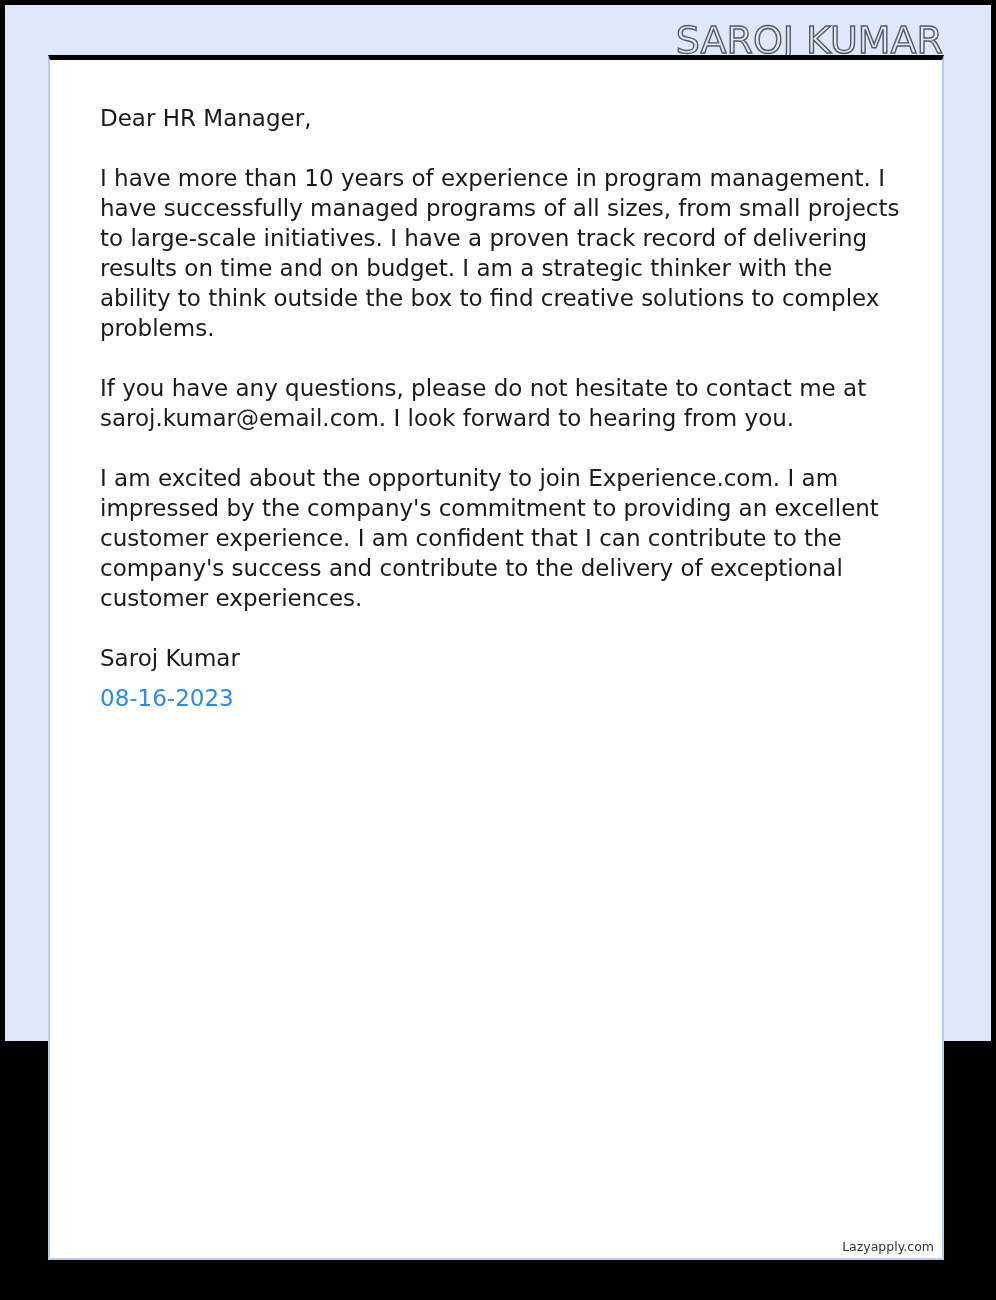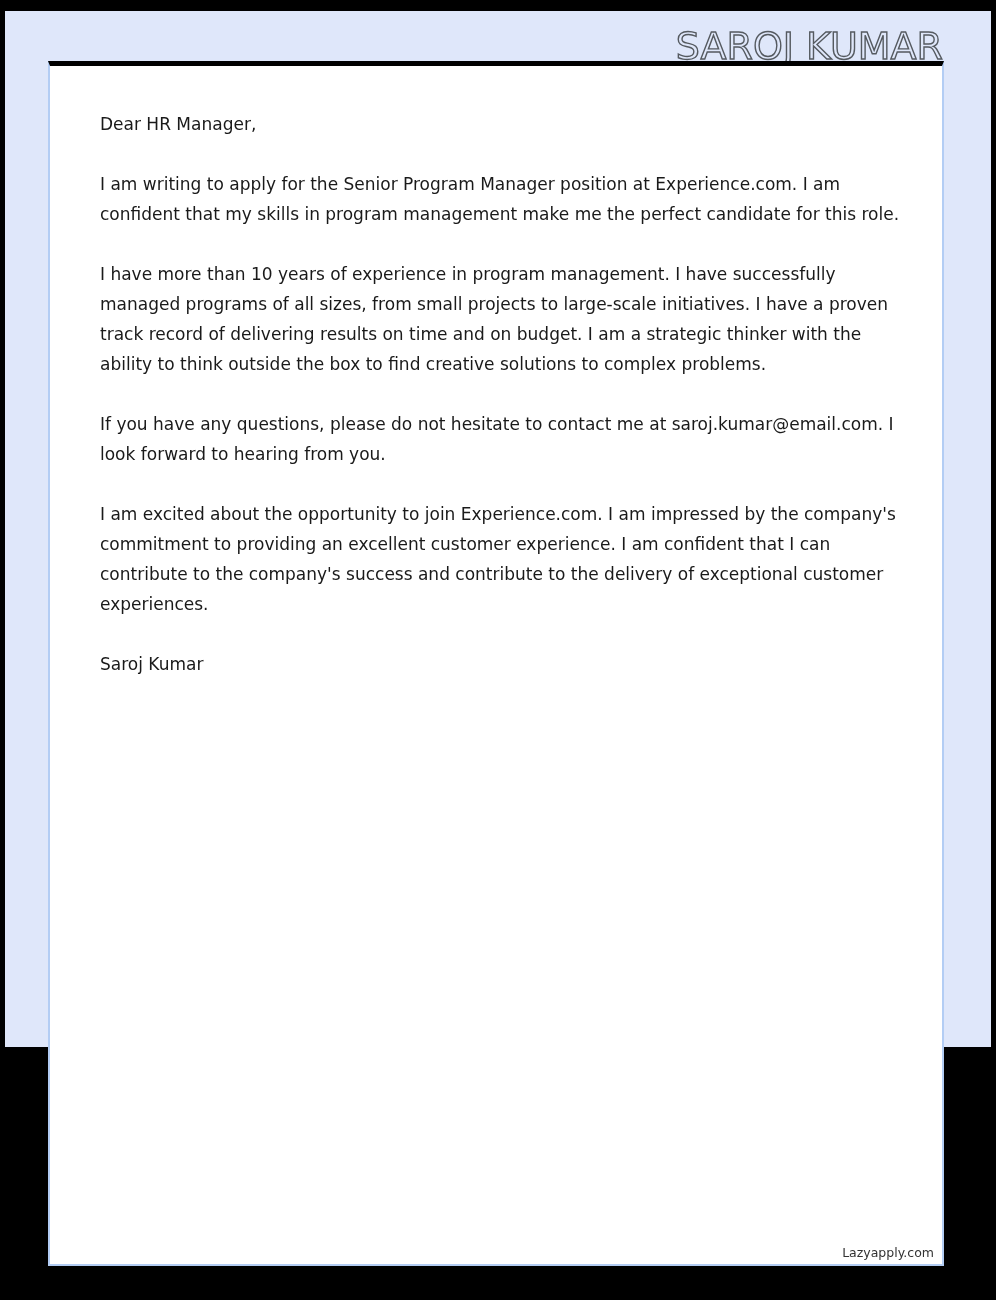--- a/index.html
+++ b/index.html
@@ -5,21 +5,21 @@
     html, body { margin: 0; padding: 0; }
     body {
       width: 996px; height: 1300px;
       background: #000;
       position: relative;
       overflow: hidden;
       font-family: "DejaVu Sans", sans-serif;
     }
     .frame {
       position: absolute;
-      left: 5px; top: 11px;
+      left: 5px; top: 5px;
       width: 986px; height: 1036px;
       background: #dfe7fa;
     }
     .name {
       position: absolute;
       right: 48px;
       top: 12px;
       font-size: 38px;
       line-height: 46px;
       letter-spacing: 0px;
@@ -36,21 +36,21 @@
       border-top: 5px solid #000;
       border-left: 2px solid #b3cdf4;
       border-right: 2px solid #b3cdf4;
       border-bottom: 2px solid #b3cdf4;
       box-sizing: border-box;
     }
     .body {
       position: absolute;
       left: 50px; top: 43px;
       width: 800px;
-      font-size: 17px;
+      font-size: 23px;
       line-height: 30px;
       color: #1a1a1a;
     }
     .body p { margin: 0 0 30px 0; }
     .body p.sig { margin-bottom: 10px; }
     .date { color: #2a8be6; margin: 0; }
     .footer {
       position: absolute;
       right: 8px; bottom: 4px;
       font-size: 12.5px;
@@ -60,21 +60,21 @@
   </style>
 </head>
 <body>
 
 <div class="frame">
   <div class="name">SAROJ KUMAR</div>
 
   <div class="card">
     <div class="body">
       <p>Dear HR Manager,</p>
-      <p>I am writing to apply for the Senior Program Manager position at Experience.com. I am confident that my skills in program management make me the perfect candidate for this role.</p>
       <p>I have more than 10 years of experience in program management. I have successfully managed programs of all sizes, from small projects to large-scale initiatives. I have a proven track record of delivering results on time and on budget. I am a strategic thinker with the ability to think outside the box to find creative solutions to complex problems.</p>
       <p>If you have any questions, please do not hesitate to contact me at saroj.kumar@email.com. I look forward to hearing from you.</p>
       <p>I am excited about the opportunity to join Experience.com. I am impressed by the company's commitment to providing an excellent customer experience. I am confident that I can contribute to the company's success and contribute to the delivery of exceptional customer experiences.</p>
       <p class="sig">Saroj Kumar</p>
+      <p class="date">08-16-2023</p>
     </div>
     <div class="footer">Lazyapply.com</div>
   </div>
 </div>
 
 </body></html>

